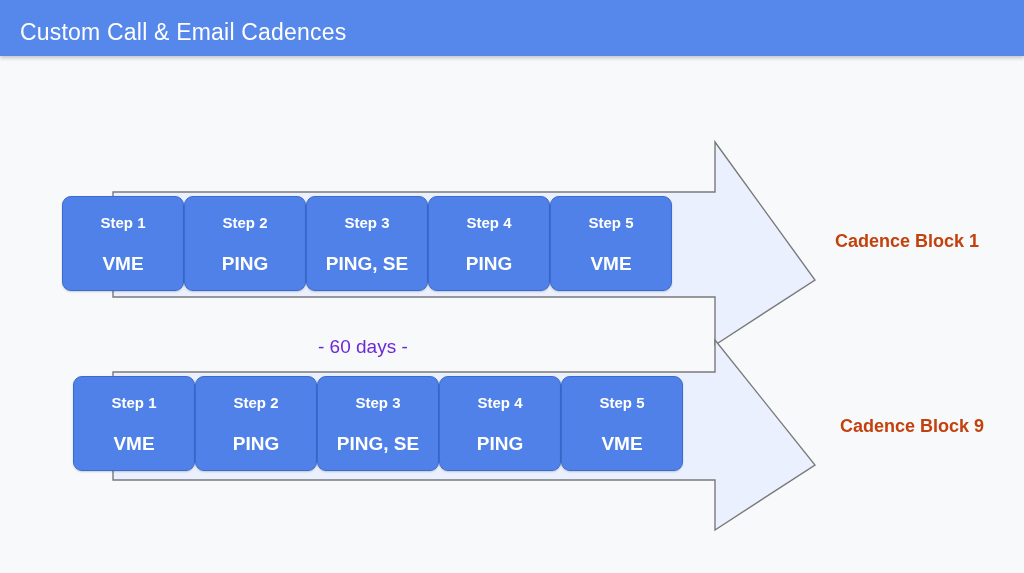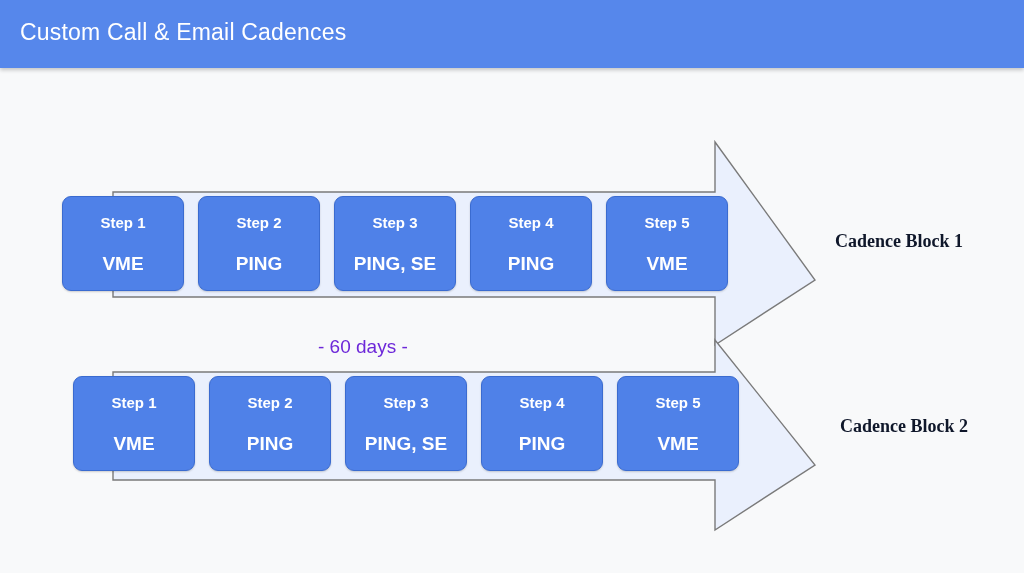--- a/index.html
+++ b/index.html
@@ -15,21 +15,21 @@
     font-family: "Liberation Sans", sans-serif;
     position: relative;
   }
 
   
   .header-bar {
     position: absolute;
     left: 0;
     top: 0;
     width: 1024px;
-    height: 68px;
+    height: 56px;
     background: #5687eb;
     box-shadow: 0 2px 4px rgba(0,0,0,0.22);
   }
 
   .header-title {
     position: absolute;
     left: 20px;
     top: 19px;
     font-size: 23px;
     font-weight: 400;
@@ -60,21 +60,20 @@
     position: absolute;
     display: flex;
   }
 
   .step-row-1 { left: 62px; top: 128px; }
   .step-row-2 { left: 73px; top: 308px; }
 
   .step-box {
     width: 122px;
     height: 95px;
-    margin-right: 14px;
     background: #4f81e8;
     border: 1px solid #3a6bd0;
     border-radius: 9px;
     display: flex;
     flex-direction: column;
     align-items: center;
     justify-content: center;
     color: #ffffff;
     box-shadow: 0 1px 2px rgba(0,0,0,0.18);
   }
@@ -94,23 +93,22 @@
     font-weight: bold;
     line-height: 1;
     white-space: nowrap;
   }
 
   
   .block-label {
     position: absolute;
     font-size: 18px;
     font-weight: bold;
-    color: #0f172a;
+    color: #c2410c;
     white-space: nowrap;
-    font-family: Liberation Serif, serif;
   }
 
   .block-label-1 { left: 835px; top: 163px; }
   .block-label-2 { left: 840px; top: 348px; }
 
   
   .gap-label {
     position: absolute;
     left: 318px;
     top: 268px;
@@ -178,15 +176,15 @@
       <span class="step-title">Step 4</span>
       <span class="step-detail">PING</span>
     </div>
     <div class="step-box">
       <span class="step-title">Step 5</span>
       <span class="step-detail">VME</span>
     </div>
   </div>
 
   <div class="block-label block-label-1">Cadence Block 1</div>
-  <div class="block-label block-label-2">Cadence Block 2</div>
+  <div class="block-label block-label-2">Cadence Block 9</div>
 
 </div>
 
 </body></html>

